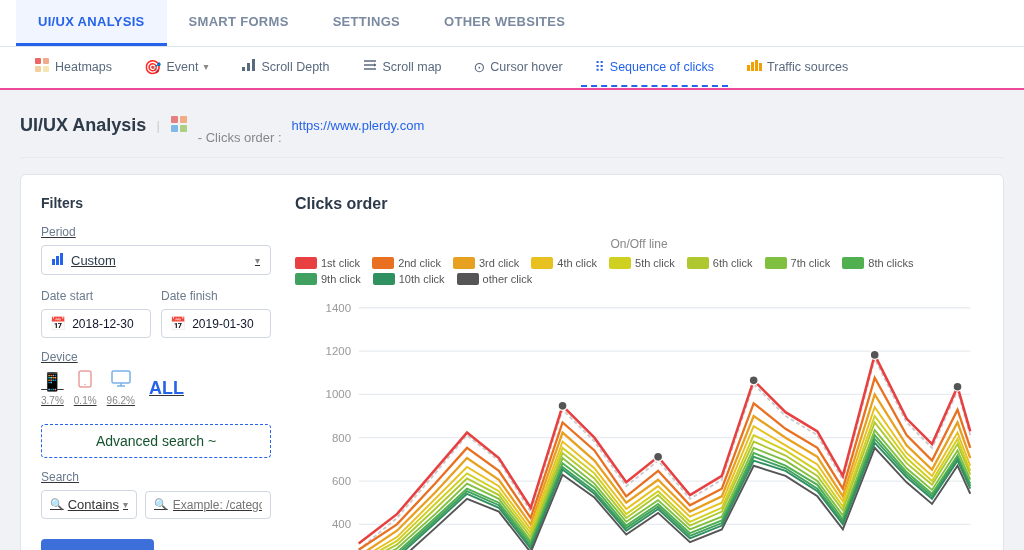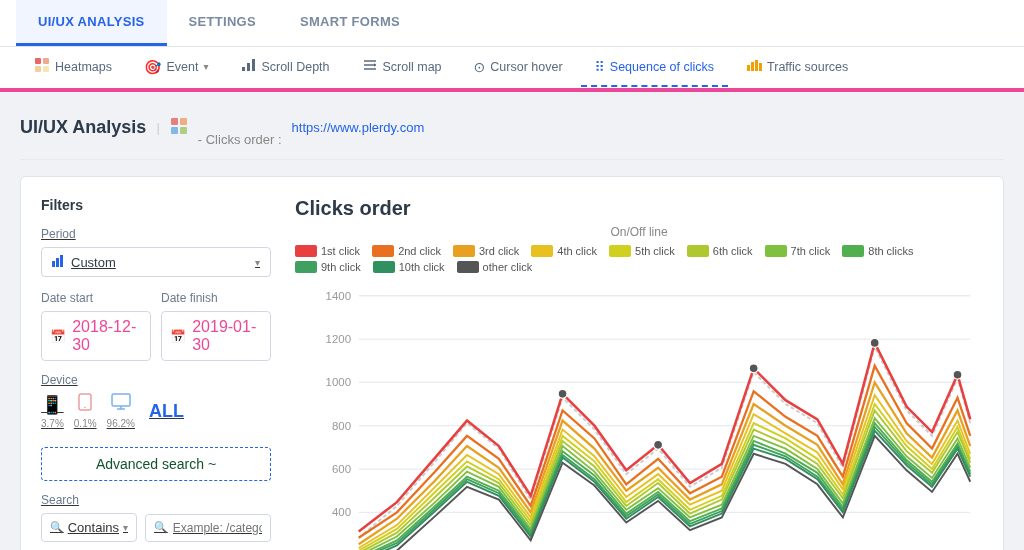--- a/index.html
+++ b/index.html
@@ -4,21 +4,21 @@
   <style>
     * { box-sizing: border-box; margin: 0; padding: 0; }
     body { font-family: 'Segoe UI', Arial, sans-serif; background: #f0f2f5; font-size: 13px; color: #333; }
 
     
     .top-nav { background: #fff; border-bottom: 1px solid #dde3ea; display: flex; align-items: stretch; padding: 0 16px; }
     .top-nav-tab { padding: 14px 22px; font-size: 13px; font-weight: 600; color: #7a8aa0; cursor: pointer; border-bottom: 3px solid transparent; white-space: nowrap; text-transform: uppercase; letter-spacing: 0.3px; }
     .top-nav-tab.active { color: #2563eb; border-bottom: 3px solid #2563eb; background: #f0f5ff; }
 
     
-    .sub-nav { background: #fff; border-bottom: 4px solid #ec4899; display: flex; align-items: center; padding: 0 20px; gap: 4px; }
+    .sub-nav { background: #fff; border-bottom: 2px solid #ec4899; display: flex; align-items: center; padding: 0 20px; gap: 4px; }
     .sub-nav-item { display: flex; align-items: center; gap: 5px; padding: 10px 14px; font-size: 12.5px; color: #5a6a7e; cursor: pointer; border-bottom: 2px solid transparent; white-space: nowrap; }
     .sub-nav-item.active { color: #2563eb; border-bottom: 2px dashed #2563eb; }
     .sub-nav-icon { font-size: 14px; }
 
     
     .main { padding: 16px 20px; }
 
     
     .page-header { display: flex; align-items: center; gap: 10px; margin-bottom: 16px; padding-bottom: 12px; border-bottom: 1px solid #e5e9f0; }
     .page-title { font-size: 18px; font-weight: 600; color: #2c3a4a; }
@@ -41,21 +41,21 @@
     .period-select { display: flex; align-items: center; gap: 6px; border: 1px solid #d0d7e2; border-radius: 4px; padding: 6px 10px; background: #fff; cursor: pointer; width: 100%; }
     .period-select-icon { color: #2563eb; font-size: 13px; }
     .period-select-text { flex: 1; font-size: 13px; color: #2c3a4a; }
     .period-select-arrow { color: #888; font-size: 10px; }
 
     
     .date-row { display: flex; gap: 10px; }
     .date-group { flex: 1; }
     .date-input { display: flex; align-items: center; gap: 6px; border: 1px solid #d0d7e2; border-radius: 4px; padding: 6px 8px; background: #fff; cursor: pointer; width: 100%; }
     .date-icon { color: #2563eb; font-size: 13px; }
-    .date-value { font-size: 16px; color: #ec4899; }
+    .date-value { font-size: 12px; color: #0f172a; }
 
     
     .device-row { display: flex; align-items: center; gap: 10px; margin-top: 4px; }
     .device-item { display: flex; flex-direction: column; align-items: center; gap: 2px; cursor: pointer; }
     .device-icon { font-size: 18px; }
     .device-icon.mobile { color: #e05c5c; }
     .device-icon.tablet { color: #e8a0a0; }
     .device-icon.desktop { color: #7ab0e8; }
     .device-pct { font-size: 10px; color: #888; }
     .device-all { font-size: 18px; font-weight: 700; color: #2563eb; margin-left: 4px; }
@@ -68,38 +68,39 @@
     .contains-select { display: flex; align-items: center; gap: 4px; border: 1px solid #d0d7e2; border-radius: 4px; padding: 6px 8px; background: #fff; cursor: pointer; white-space: nowrap; }
     .contains-arrow { color: #888; font-size: 10px; }
     .search-input { flex: 1; display: flex; align-items: center; gap: 5px; border: 1px solid #d0d7e2; border-radius: 4px; padding: 6px 8px; background: #fff; }
     .search-input-field { border: none; outline: none; font-size: 12px; color: #aaa; width: 100%; background: transparent; }
 
     
     .apply-btn { background: #3d6fda; color: #fff; border: none; border-radius: 4px; padding: 10px 28px; font-size: 14px; font-weight: 600; cursor: pointer; margin-top: 20px; display: flex; align-items: center; gap: 6px; }
 
     
     .chart-area { flex: 1; min-width: 0; }
-    .chart-title { font-size: 20px; font-weight: 600; color: #2c3a4a; margin-bottom: 5px; }
+    .chart-title { font-size: 16px; font-weight: 600; color: #2c3a4a; margin-bottom: 24px; }
     .chart-subtitle { font-size: 12px; color: #888; text-align: center; margin-bottom: 6px; }
 
     
     .legend { display: flex; flex-wrap: wrap; gap: 4px 12px; margin-bottom: 10px; }
     .legend-item { display: flex; align-items: center; gap: 4px; font-size: 11px; color: #555; }
     .legend-color { width: 22px; height: 12px; border-radius: 2px; flex-shrink: 0; }
     svg.chart-svg { width: 100%; height: 100%; }
 
     .chart-wrap { position: relative; }
   </style>
 </head>
 <body>
 
 <div class="top-nav">
   <div class="top-nav-tab active">UI/UX ANALYSIS</div>
+  <div class="top-nav-tab">SMART Forms</div>
   <div class="top-nav-tab">SETTINGS</div>
-  <div class="top-nav-tab">SMART Forms</div>
+  <div class="top-nav-tab">OTHER WEBSITES</div>
 </div>
 
 <div class="sub-nav">
   <div class="sub-nav-item">
     <span class="sub-nav-icon">
       <svg width="16" height="16" viewBox="0 0 16 16">
           <rect x="1" y="1" width="6" height="6" rx="1" fill="#e84040" opacity="0.8"></rect>
           <rect x="9" y="1" width="6" height="6" rx="1" fill="#e87040" opacity="0.6"></rect>
           <rect x="1" y="9" width="6" height="6" rx="1" fill="#e8a040" opacity="0.5"></rect>
           <rect x="9" y="9" width="6" height="6" rx="1" fill="#e8c040" opacity="0.4"></rect>

